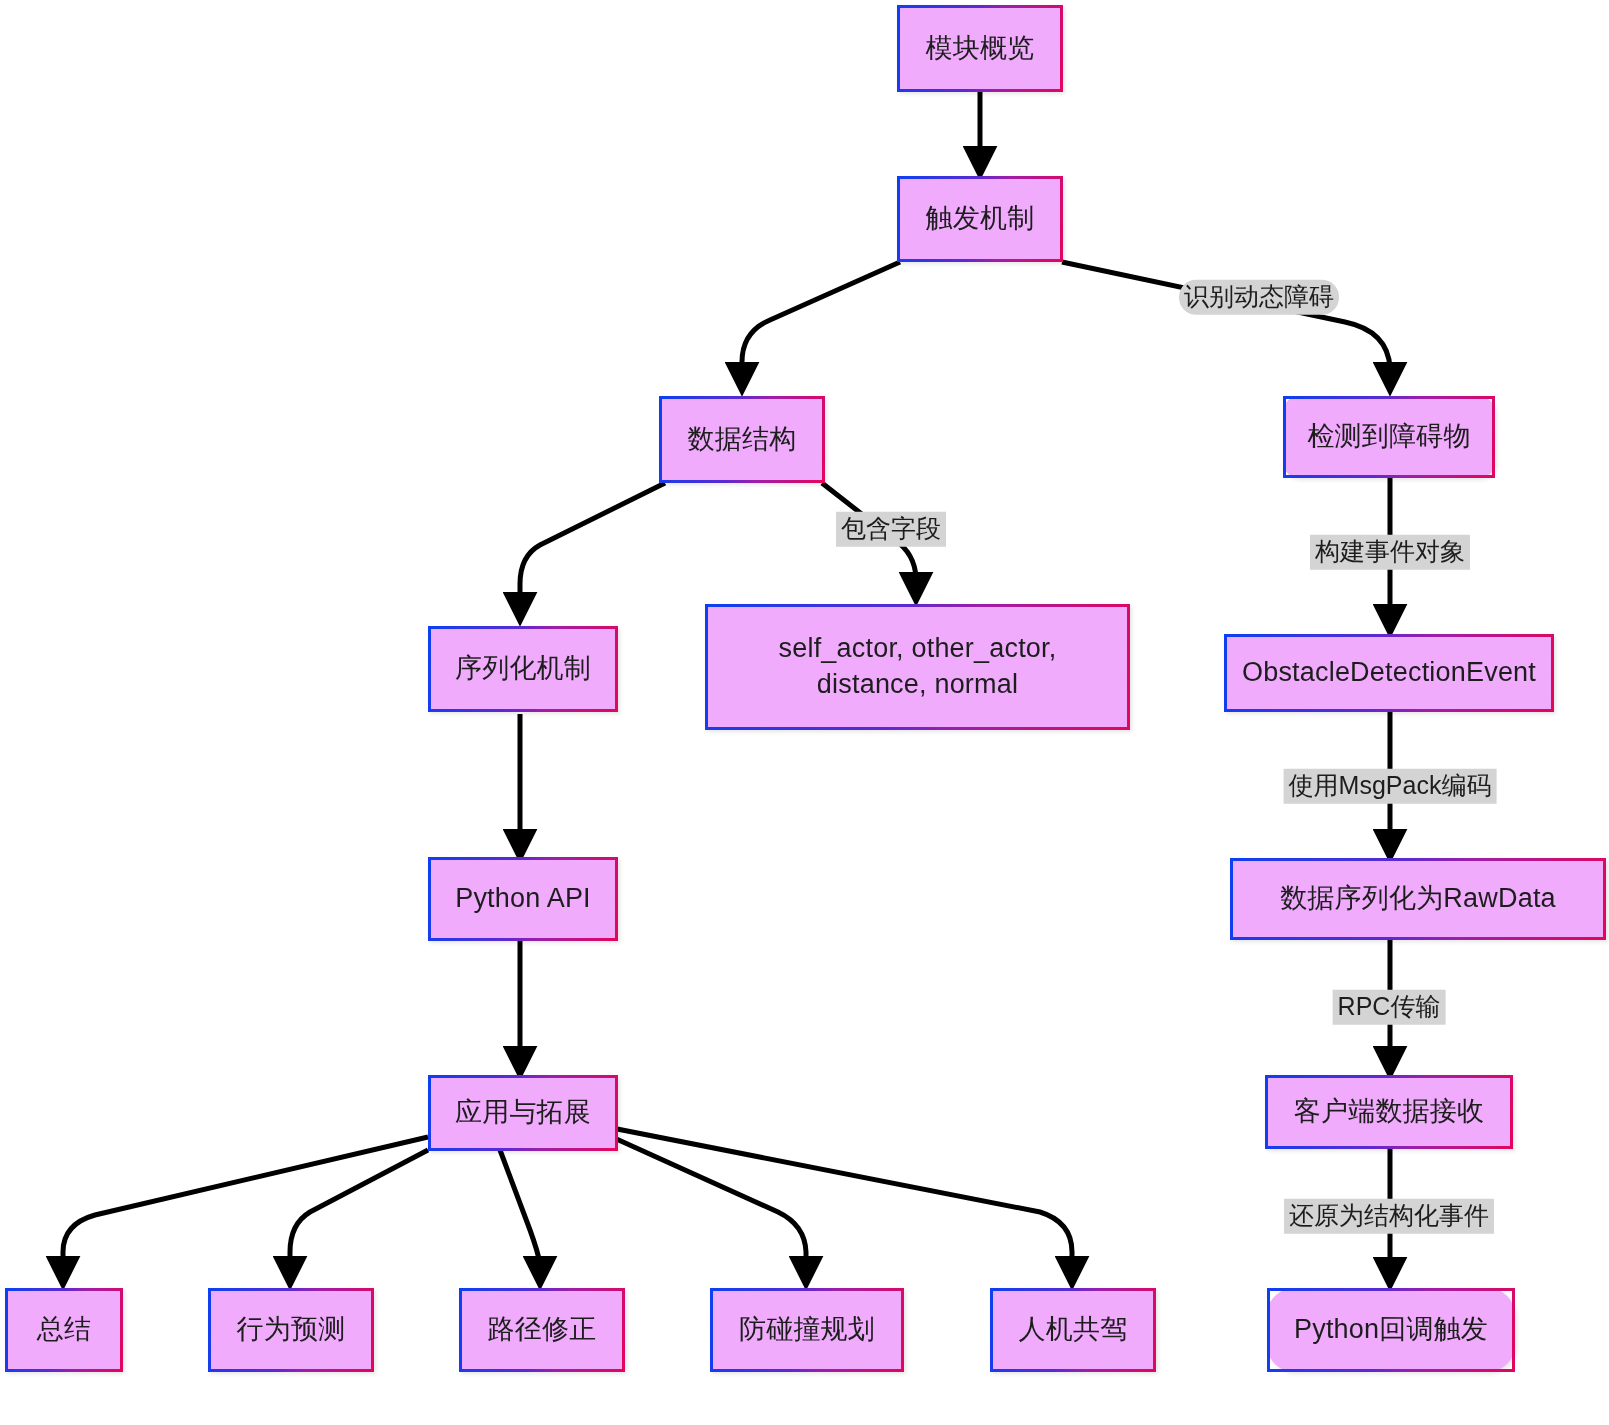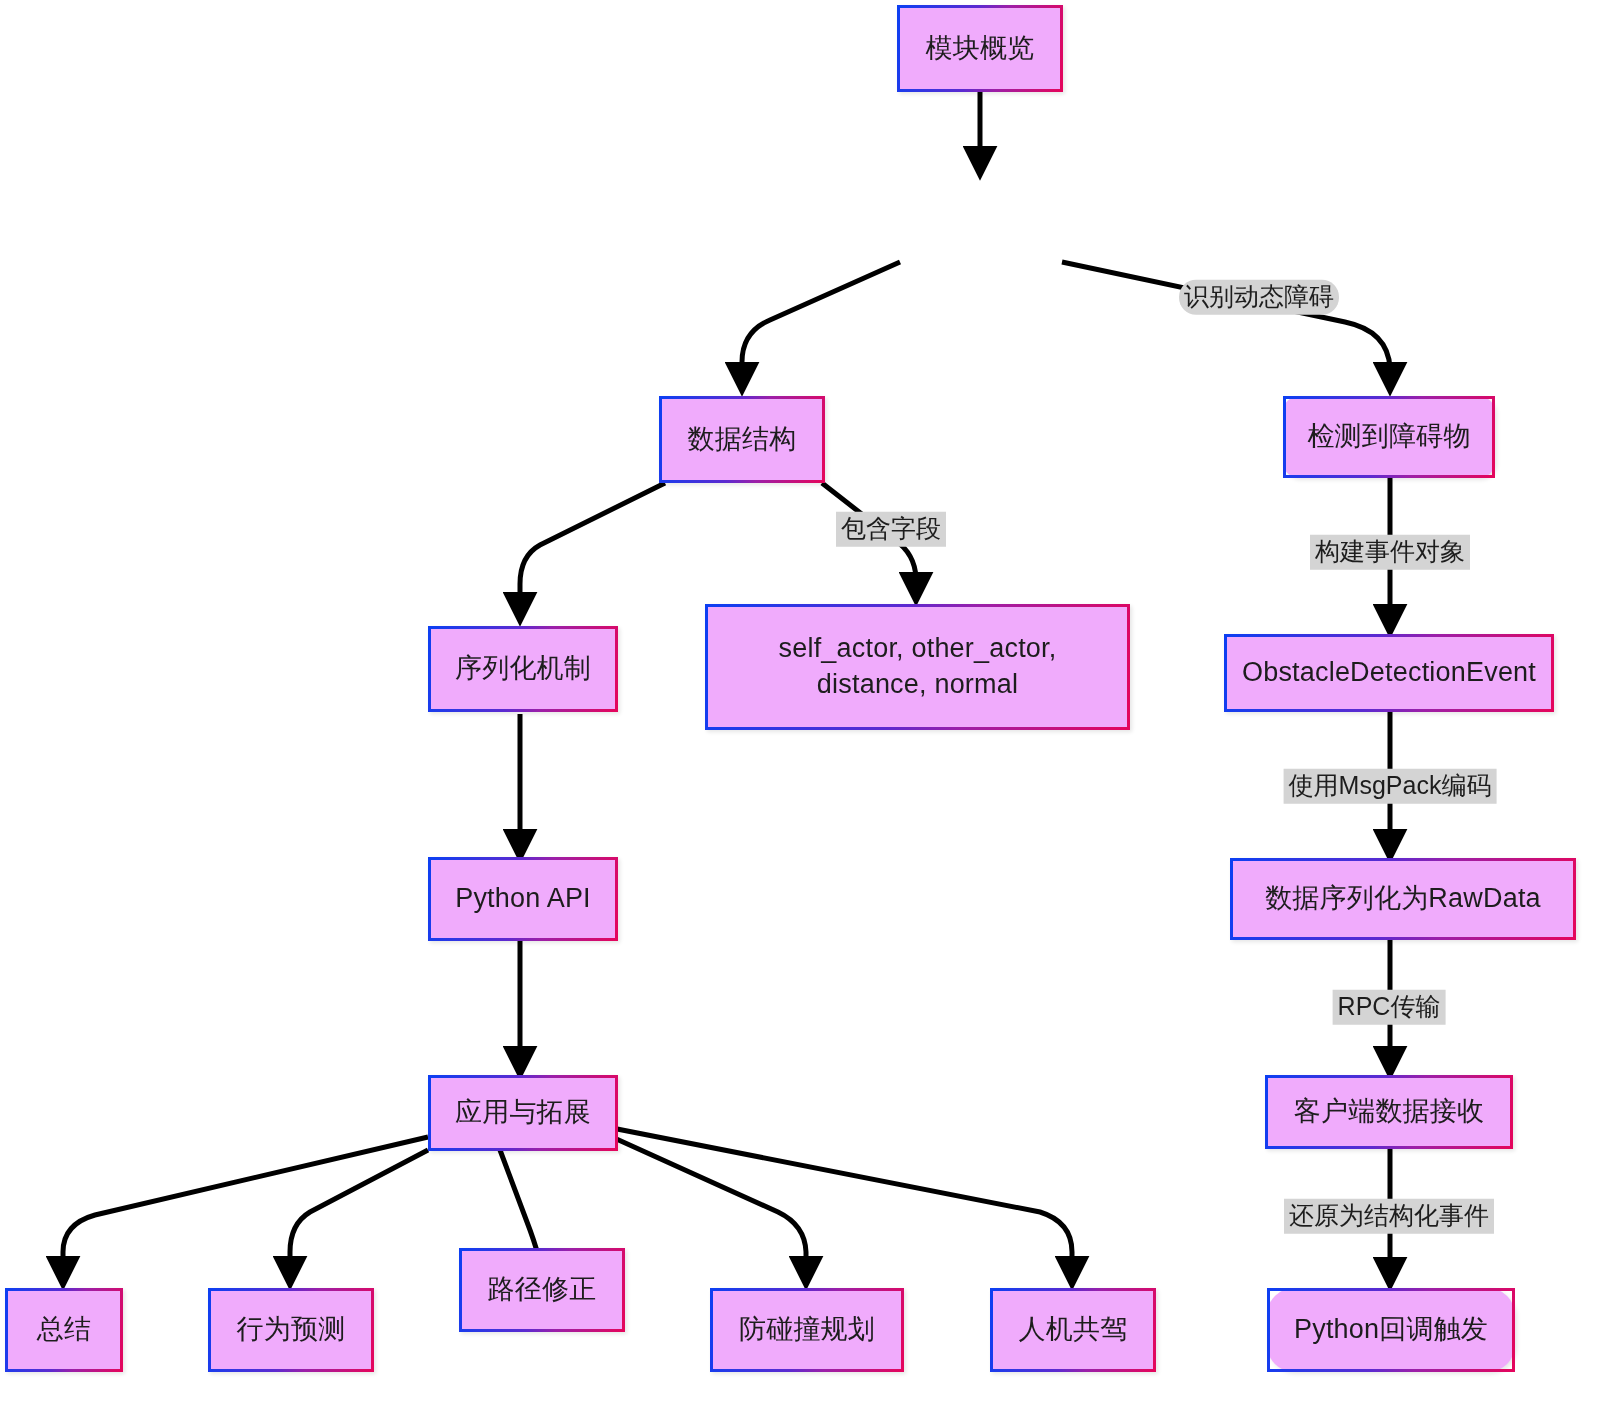--- a/index.html
+++ b/index.html
@@ -104,20 +104,23 @@
       <path d="M 1390,940 L 1390,1072"></path>
 
       <path d="M 1390,1148 L 1390,1283"></path>
     </g>
   </svg>
 
   <div class="node" style="left:897px; top:5px; width:166px; height:87px;">
     <span class="node-label">模块概览</span>
   </div>
 
+  <div class="node" style="left:897px; top:176px; width:166px; height:86px;">
+    <span class="node-label">触发机制</span>
+  </div>
 
   <div class="node" style="left:659px; top:396px; width:166px; height:87px;">
     <span class="node-label">数据结构</span>
   </div>
 
   <div class="node" style="left:705px; top:604px; width:425px; height:126px;">
     <span class="node-label">self_actor, other_actor,
 distance, normal</span>
   </div>
 
@@ -134,41 +137,41 @@
   </div>
 
   <div class="node" style="left:5px; top:1288px; width:118px; height:84px;">
     <span class="node-label">总结</span>
   </div>
 
   <div class="node" style="left:208px; top:1288px; width:166px; height:84px;">
     <span class="node-label">行为预测</span>
   </div>
 
-  <div class="node" style="left:459px; top:1248px; width:166px; height:84px;">
+  <div class="node" style="left:459px; top:1288px; width:166px; height:84px;">
     <span class="node-label">路径修正</span>
   </div>
 
   <div class="node" style="left:710px; top:1288px; width:194px; height:84px;">
     <span class="node-label">防碰撞规划</span>
   </div>
 
   <div class="node" style="left:990px; top:1288px; width:166px; height:84px;">
     <span class="node-label">人机共驾</span>
   </div>
 
   <div class="node" style="left:1283px; top:396px; width:212px; height:82px;border-radius:16px;">
     <span class="node-label">检测到障碍物</span>
   </div>
 
   <div class="node" style="left:1224px; top:634px; width:330px; height:78px;">
     <span class="node-label">ObstacleDetectionEvent</span>
   </div>
 
-  <div class="node" style="left:1230px; top:858px; width:346px; height:82px;">
+  <div class="node" style="left:1230px; top:858px; width:376px; height:82px;">
     <span class="node-label">数据序列化为RawData</span>
   </div>
 
   <div class="node" style="left:1265px; top:1075px; width:248px; height:74px;">
     <span class="node-label">客户端数据接收</span>
   </div>
 
   <div class="node" style="left:1267px; top:1288px; width:248px; height:84px;border-radius:27px;">
     <span class="node-label">Python回调触发</span>
   </div>

